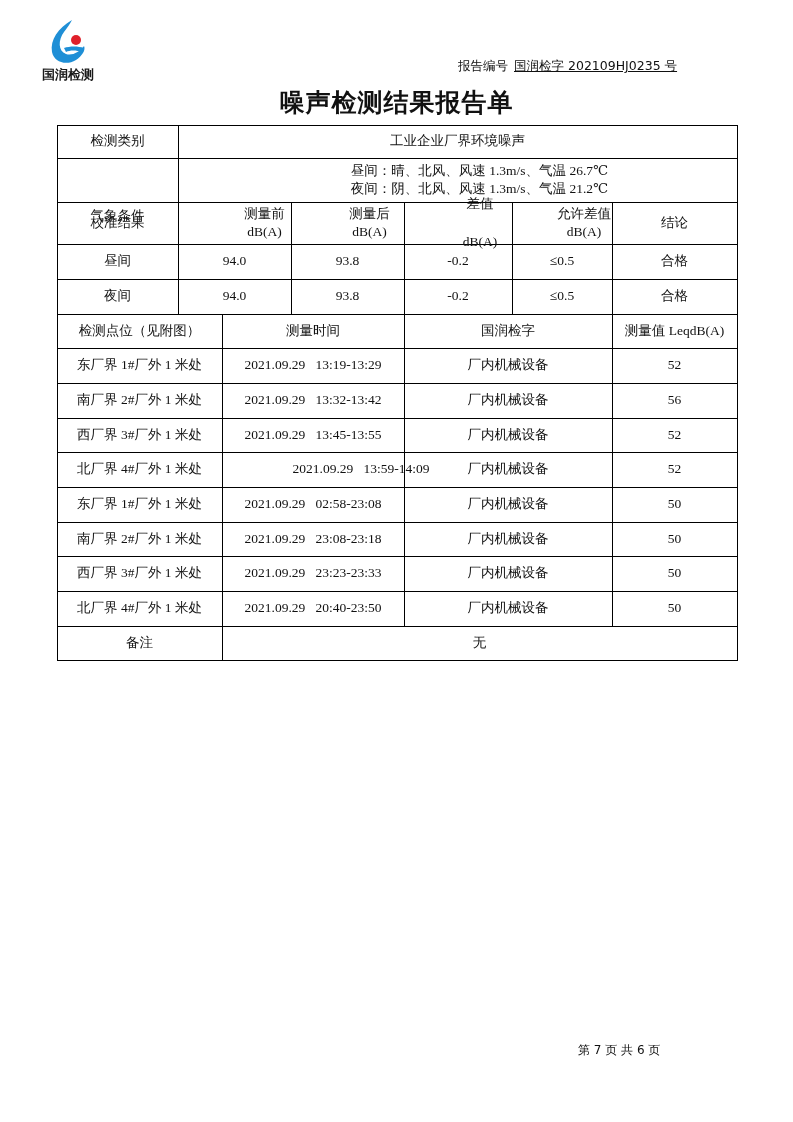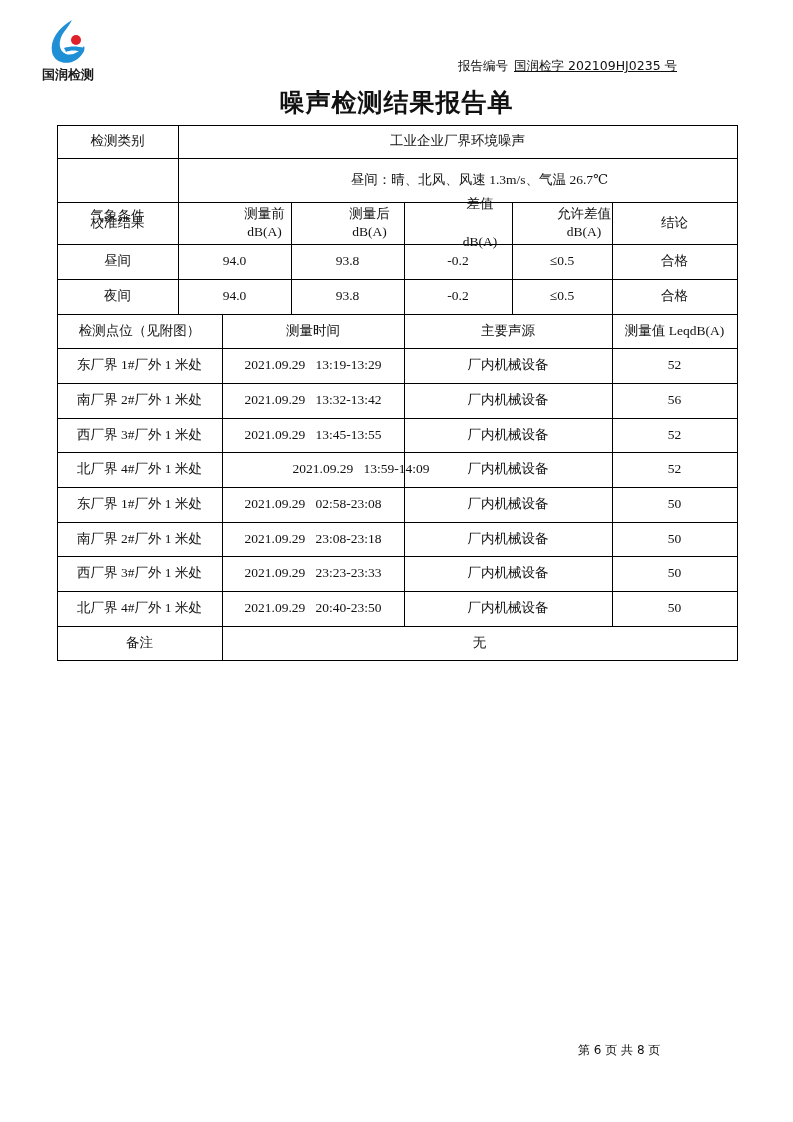--- a/index.html
+++ b/index.html
@@ -72,20 +72,21 @@
     <line x1="612.5" y1="314" x2="612.5" y2="626"></line>
   </g>
 </svg>
 
 <div class="cell" style="left:57px;top:125px;width:121px;height:33px;">检测类别</div>
 <div class="cell" style="left:178px;top:125px;width:559px;height:33px;">工业企业厂界环境噪声</div>
 
 <div class="cell" style="left:57px;top:158px;width:121px;height:44px;margin-top:36px;">气象条件</div>
 <div class="cell two" style="left:178px;top:158px;width:559px;height:44px;line-height:1.3;">
   <span>昼间：晴、北风、风速 1.3m/s、气温 26.7℃</span>
+  <span>夜间：阴、北风、风速 1.3m/s、气温 21.2℃</span>
 </div>
 
 <div class="cell" style="left:57px;top:202px;width:121px;height:42px;">校准结果</div>
 <div class="cell two" style="left:186px;top:202px;width:113px;height:42px;">
   <span>测量前</span>
   <span>dB(A)</span>
 </div>
 <div class="cell two" style="left:291px;top:202px;width:113px;height:42px;">
   <span>测量后</span>
   <span>dB(A)</span>
@@ -109,21 +110,21 @@
 
 <div class="cell" style="left:57px;top:279px;width:121px;height:35px;">夜间</div>
 <div class="cell" style="left:178px;top:279px;width:113px;height:35px;">94.0</div>
 <div class="cell" style="left:291px;top:279px;width:113px;height:35px;">93.8</div>
 <div class="cell" style="left:404px;top:279px;width:108px;height:35px;">-0.2</div>
 <div class="cell" style="left:512px;top:279px;width:100px;height:35px;">≤0.5</div>
 <div class="cell" style="left:612px;top:279px;width:125px;height:35px;">合格</div>
 
 <div class="cell" style="left:57px;top:314px;width:165px;height:34px;">检测点位（见附图）</div>
 <div class="cell" style="left:222px;top:314px;width:182px;height:34px;">测量时间</div>
-<div class="cell" style="left:404px;top:314px;width:208px;height:34px;">主要声源</div>
+<div class="cell" style="left:404px;top:314px;width:208px;height:34px;">国润检字</div>
 <div class="cell" style="left:612px;top:314px;width:125px;height:34px;">测量值 LeqdB(A)</div>
 
 <div class="cell" style="left:57px;top:348px;width:165px;height:35px;">东厂界 1#厂外 1 米处</div>
 <div class="cell" style="left:222px;top:348px;width:182px;height:35px;white-space:pre;">2021.09.29   13:19-13:29</div>
 <div class="cell" style="left:404px;top:348px;width:208px;height:35px;">厂内机械设备</div>
 <div class="cell" style="left:612px;top:348px;width:125px;height:35px;">52</div>
 
 <div class="cell" style="left:57px;top:383px;width:165px;height:35px;">南厂界 2#厂外 1 米处</div>
 <div class="cell" style="left:222px;top:383px;width:182px;height:35px;white-space:pre;">2021.09.29   13:32-13:42</div>
 <div class="cell" style="left:404px;top:383px;width:208px;height:35px;">厂内机械设备</div>
@@ -155,13 +156,13 @@
 <div class="cell" style="left:612px;top:556px;width:125px;height:35px;">50</div>
 
 <div class="cell" style="left:57px;top:591px;width:165px;height:35px;">北厂界 4#厂外 1 米处</div>
 <div class="cell" style="left:222px;top:591px;width:182px;height:35px;white-space:pre;">2021.09.29   20:40-23:50</div>
 <div class="cell" style="left:404px;top:591px;width:208px;height:35px;">厂内机械设备</div>
 <div class="cell" style="left:612px;top:591px;width:125px;height:35px;">50</div>
 
 <div class="cell" style="left:57px;top:626px;width:165px;height:34px;">备注</div>
 <div class="cell" style="left:222px;top:626px;width:515px;height:34px;">无</div>
 
-<div class="footer">第 6 页 共 8 页</div>
+<div class="footer">第 7 页 共 6 页</div>
 
 </body></html>

